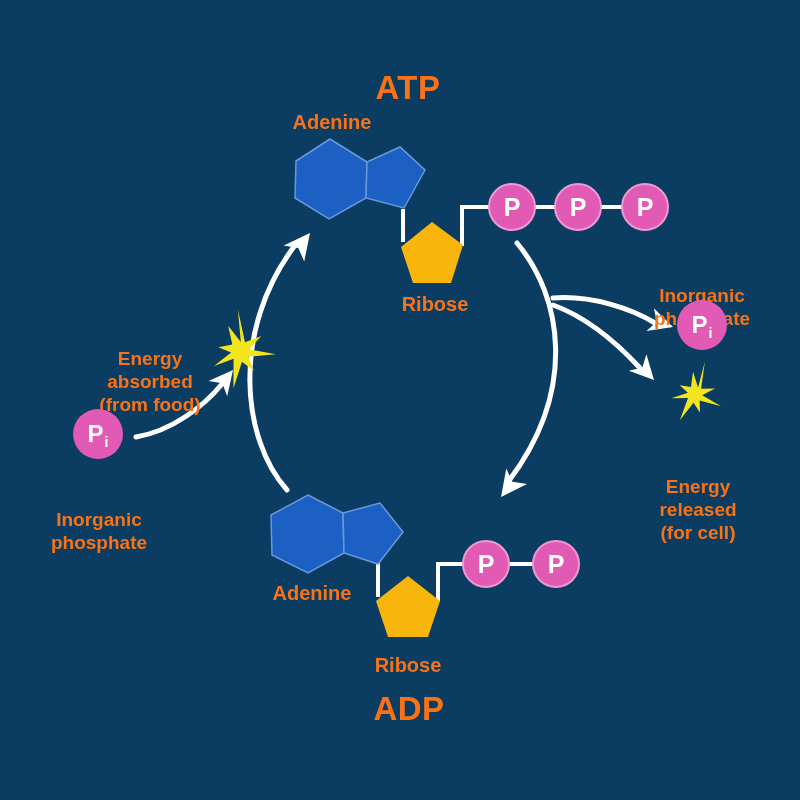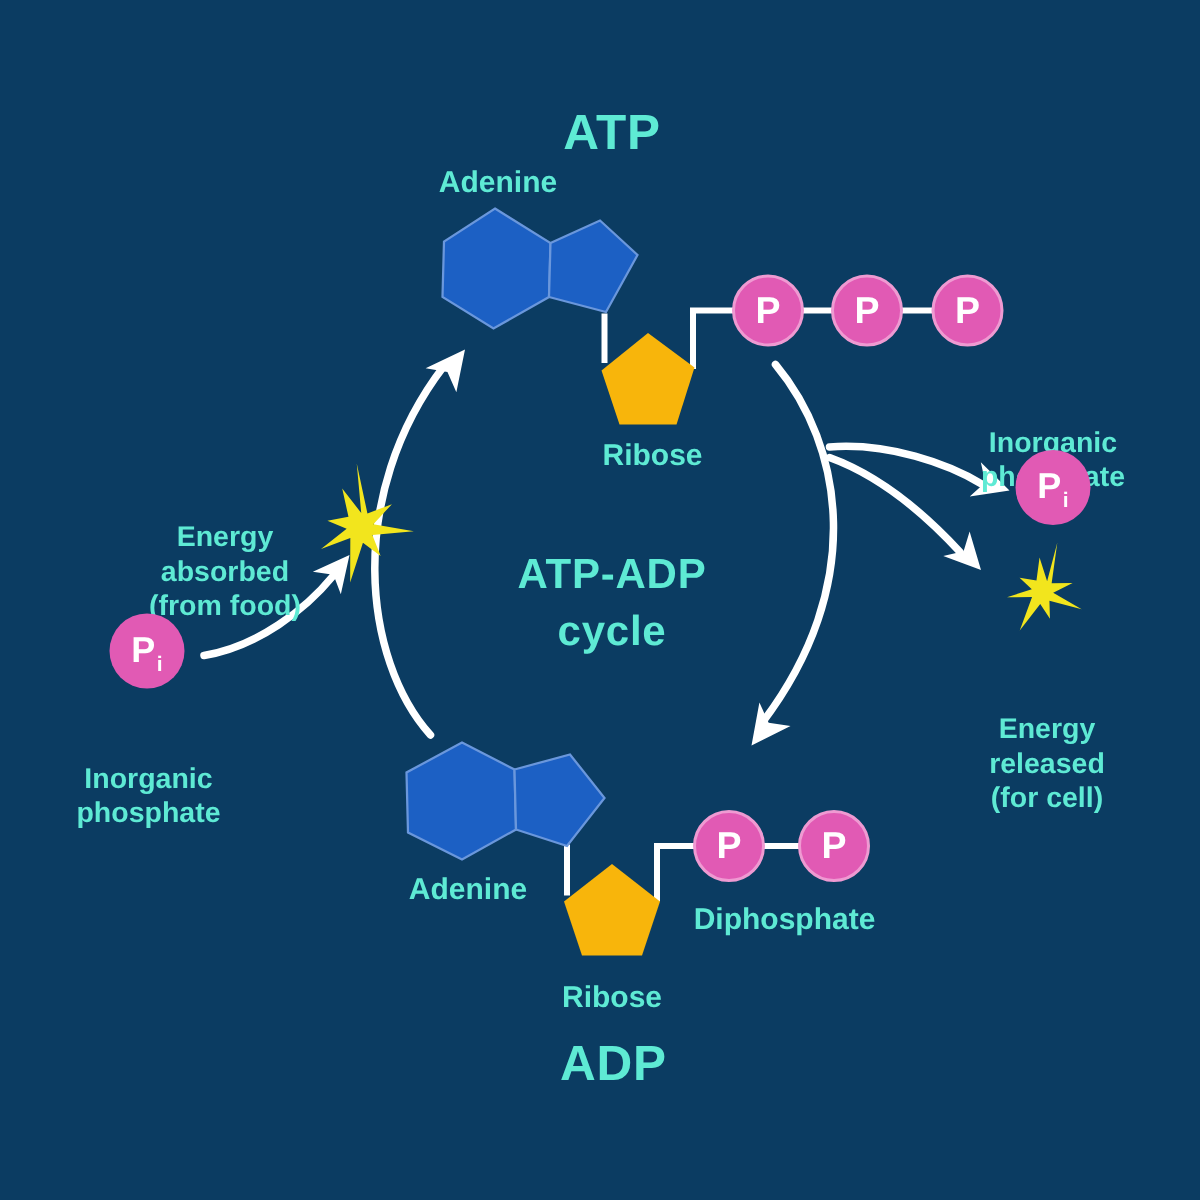--- a/index.html
+++ b/index.html
@@ -5,21 +5,21 @@
   html,body { margin:0; padding:0; background:#0b3c62; }
   .canvas {
     position:relative; width:800px; height:800px;
     background:#0b3c62; overflow:hidden;
     font-family:"Liberation Sans", sans-serif; color:#ffffff;
   }
   .layer { position:absolute; left:0; top:0; }
   .lbl {
     position:absolute; transform:translateX(-50%);
     text-align:center; font-weight:bold; white-space:pre-line;
-    color:#5eead4;
+    color:#f97316;
   }
   .h1 { font-size:33px; line-height:33px; letter-spacing:0.5px; }
   .l20 { font-size:20px; line-height:22px;text-align:right; }
   .note { font-size:19px; line-height:23px;margin-top:36px; }
   .cycle-title { font-size:28px; line-height:38px; letter-spacing:0.5px; }
   .pcircle {
     position:absolute; width:48px; height:48px; box-sizing:border-box;
     border-radius:50%; background:#e15ab4; border:2px solid #ef9ad2;
     display:flex; align-items:center; justify-content:center;
     font-weight:bold; font-size:25px; color:#ffffff;
@@ -80,37 +80,34 @@
       <polygon points="0,0 -24,12 -17,0 -24,-12" fill="#ffffff" transform="translate(673,327) rotate(18)"></polygon>
       <polygon points="0,0 -24,12 -17,0 -24,-12" fill="#ffffff" transform="translate(654,380) rotate(47)"></polygon>
       <polygon points="0,0 -24,12 -17,0 -24,-12" fill="#ffffff" transform="translate(233,370) rotate(-51)"></polygon>
     </g>
   </svg>
 
   <div class="lbl h1" style="left:408px; top:71px;">ATP</div>
   <div class="lbl l20" style="left:332px; top:111px;">Adenine</div>
   <div class="lbl l20" style="left:435px; top:293px;">Ribose</div>
 
-  <div class="lbl cycle-title" style="left:408px; top:364px;">ATP-ADP
-cycle</div>
 
   <div class="lbl note" style="left:150px; top:311px;">Energy
 absorbed
 (from food)</div>
   <div class="lbl note" style="left:99px; top:472px;">Inorganic
 phosphate</div>
   <div class="lbl note" style="left:702px; top:248px;">Inorganic
 phosphate</div>
   <div class="lbl note" style="left:698px; top:439px;">Energy
 released
 (for cell)</div>
 
   <div class="lbl l20" style="left:312px; top:582px;">Adenine</div>
   <div class="lbl l20" style="left:408px; top:654px;">Ribose</div>
-  <div class="lbl l20" style="left:523px; top:602px;">Diphosphate</div>
   <div class="lbl h1" style="left:409px; top:692px;">ADP</div>
 
   <div class="pcircle" style="left:488px; top:183px;">
     <span>P</span>
   </div>
   <div class="pcircle" style="left:554px; top:183px;">
     <span>P</span>
   </div>
   <div class="pcircle" style="left:621px; top:183px;">
     <span>P</span>

